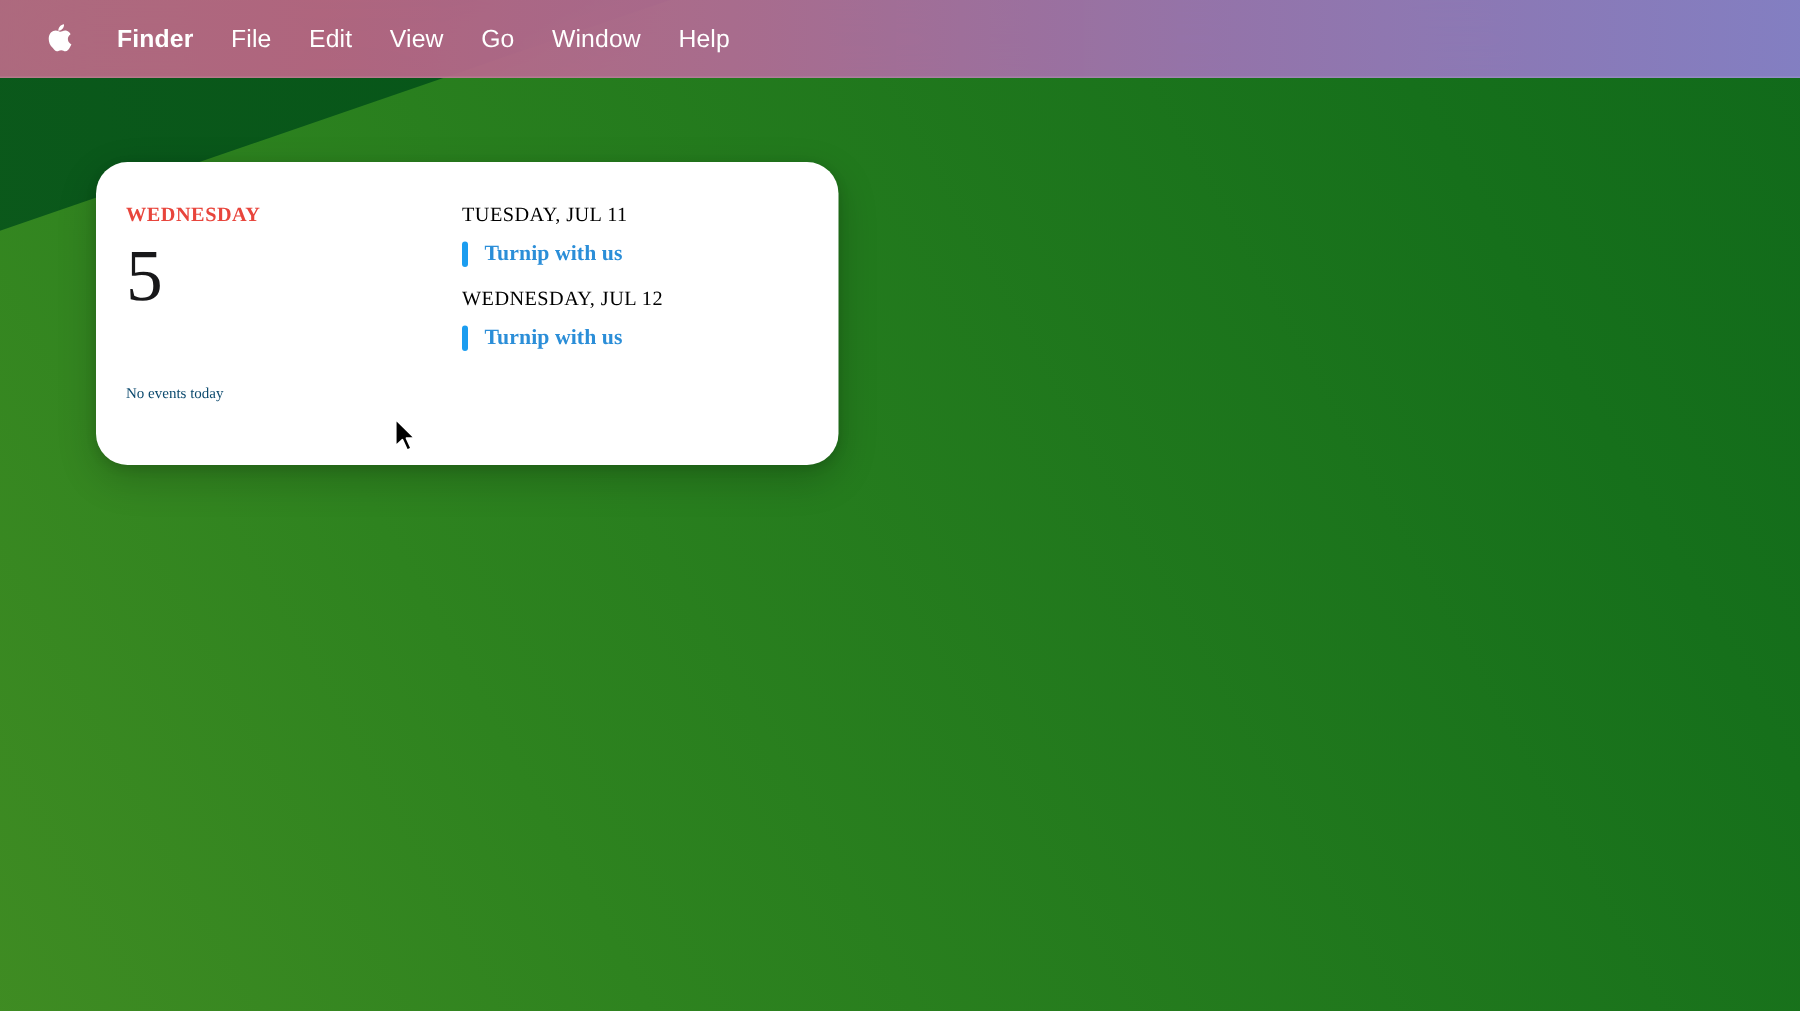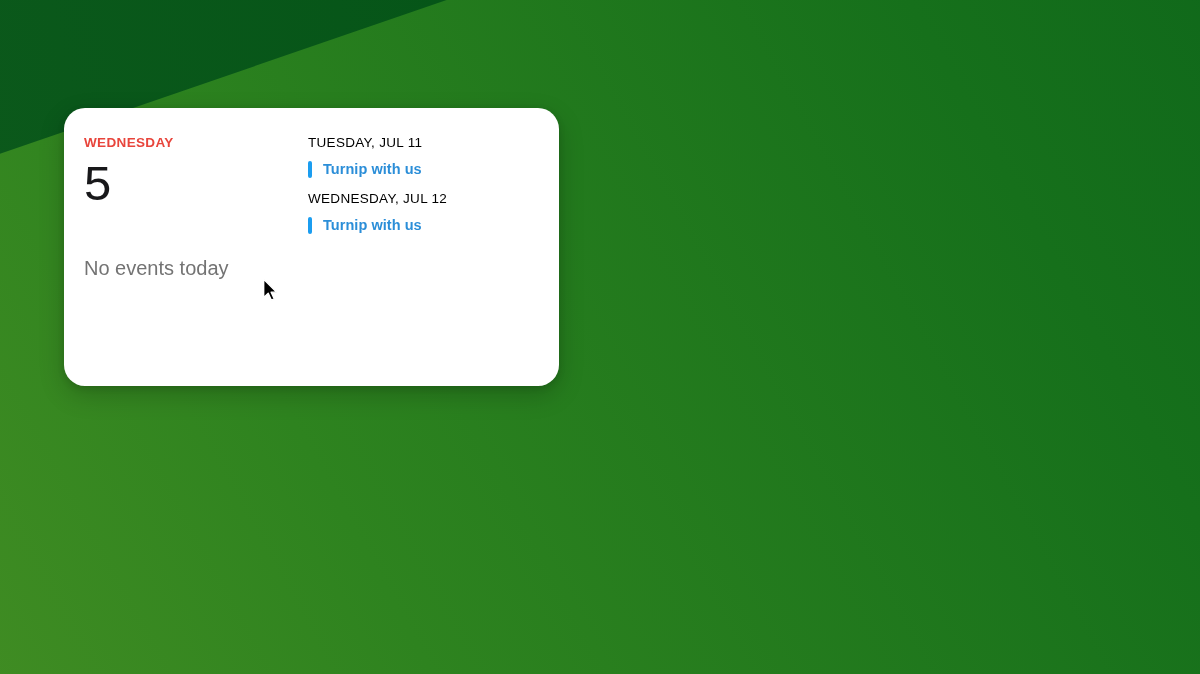--- a/index.html
+++ b/index.html
@@ -117,27 +117,28 @@
     white-space:nowrap;
     cursor:default;
     letter-spacing:0.1px;
   }
   .menu-item.app-name { font-weight:bold; }
 
   
   #calendar-widget {
     position:absolute;
     left:64px; top:108px;
-    width:495px; height:278px;
+    width:495px; height:202px;
     background:#ffffff;
     border-radius:21px;
     box-shadow:0 9px 26px rgba(0,0,0,0.20), 0 2px 7px rgba(0,0,0,0.12);
     z-index:10;
     overflow:hidden;
     display:flex;
+    font-family:Liberation Serif, serif;
   }
   .widget-left {
     width:244px;
     padding:28px 0 0 20px;
     position:relative;
     flex-shrink:0;
   }
   .weekday-label {
     color:#e8453c;
     font-size:13.5px;
@@ -149,22 +150,22 @@
     color:#18181a;
     font-size:49px;
     font-weight:300;
     line-height:1;
     margin-top:9px;
     letter-spacing:-0.5px;
   }
   .no-events {
     position:absolute;
     left:20px; top:150px;
-    color:#737373;
-    font-size:20px;
+    color:#0c4a6e;
+    font-size:10px;
     line-height:1;
   }
 
   .widget-right {
     flex:1;
     padding:28px 18px 0 0;
   }
   .event-group { margin-bottom:13px; }
   .event-group:last-child { margin-bottom:4px; }
   .event-date {
@@ -209,20 +210,35 @@
 
   <div id="wallpaper">
     <div class="band band-blue"></div>
     <div class="band band-mauve"></div>
     <div class="band band-red"></div>
     <div class="band band-orange"></div>
     <div class="band band-green"></div>
     <div class="band band-lightgreen"></div>
   </div>
 
+  <div id="menubar">
+    <div class="apple-logo">
+      <svg viewBox="0 0 814 1000" aria-hidden="true">
+        <path fill="#ffffff" d="M788 340c-5 4-93 54-93 164 0 127 112 172 115 173-1 2-18 62-60 123-37 54-76 108-135 108s-74-35-142-35c-66 0-90 36-144 36s-91-50-134-111C95 727 56 608 56 495c0-181 118-277 234-277 61 0 112 40 150 40 36 0 93-43 163-43 26 0 114 2 185 125zM517 158c29-34 49-81 49-128 0-7-1-13-2-18-47 2-103 31-137 70-26 30-51 77-51 125 0 7 1 14 2 16 3 1 8 1 12 1 42 0 95-28 127-66z"></path>
+      </svg>
+    </div>
+
+    <div class="menu-item app-name">Finder</div>
+    <div class="menu-item">File</div>
+    <div class="menu-item">Edit</div>
+    <div class="menu-item">View</div>
+    <div class="menu-item">Go</div>
+    <div class="menu-item">Window</div>
+    <div class="menu-item">Help</div>
+  </div>
 
   <div id="calendar-widget">
 
     <div class="widget-left">
       <div class="weekday-label">WEDNESDAY</div>
       <div class="day-number">5</div>
       <div class="no-events">No events today</div>
     </div>
 
     <div class="widget-right">

